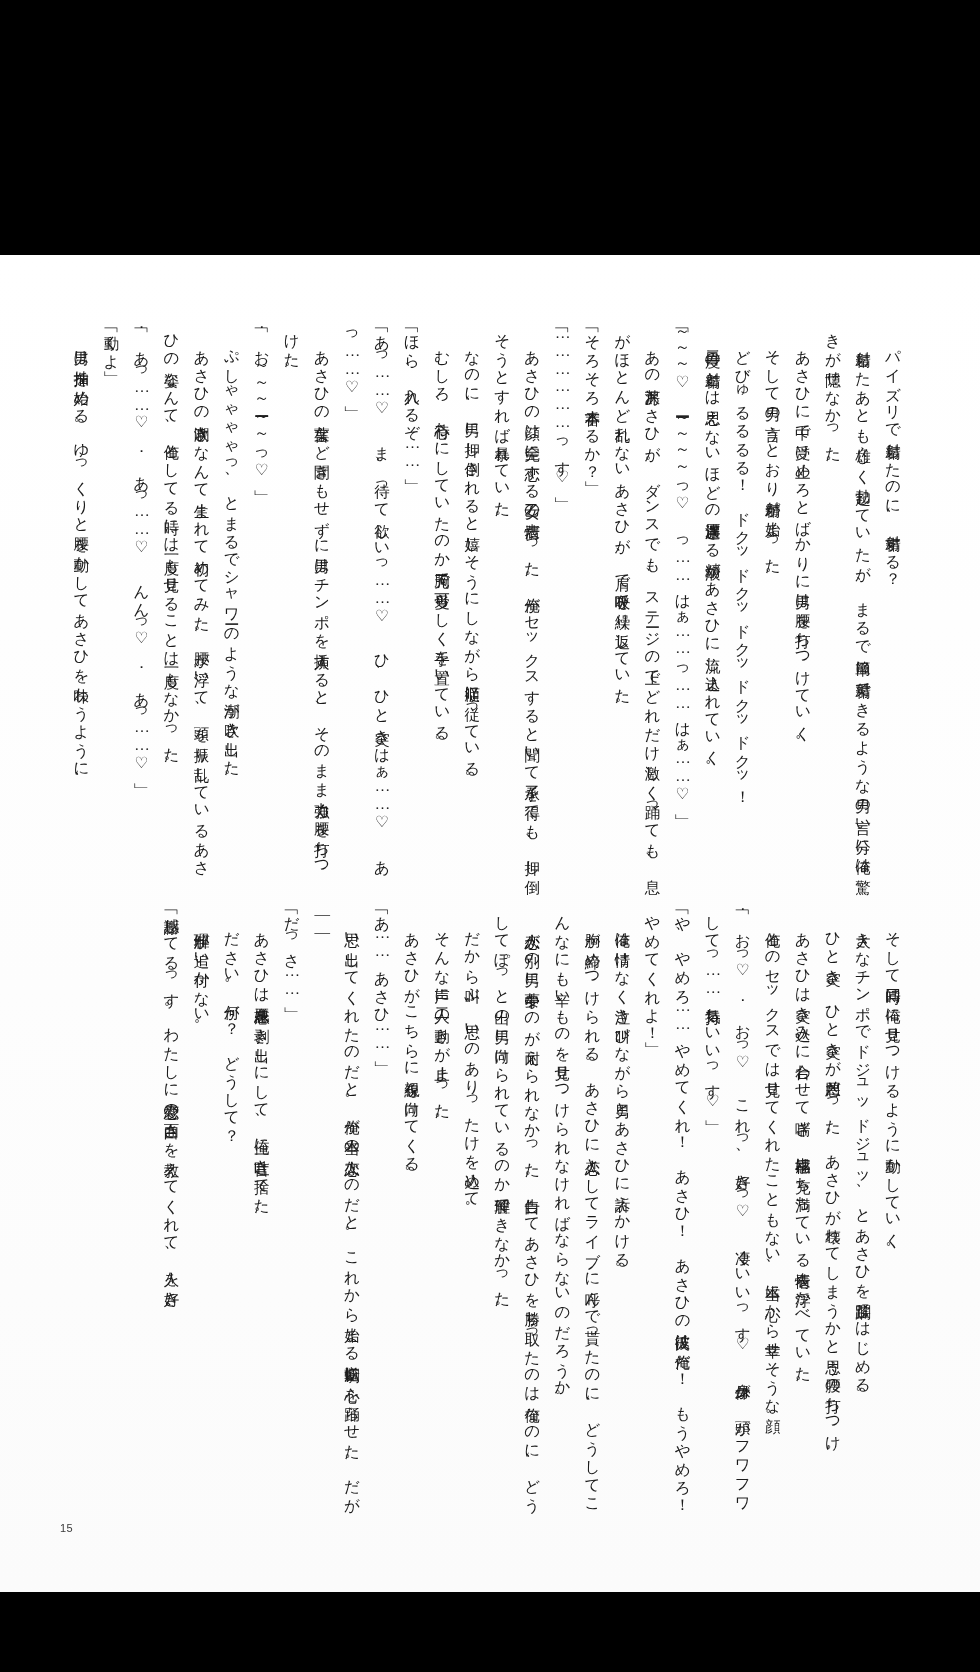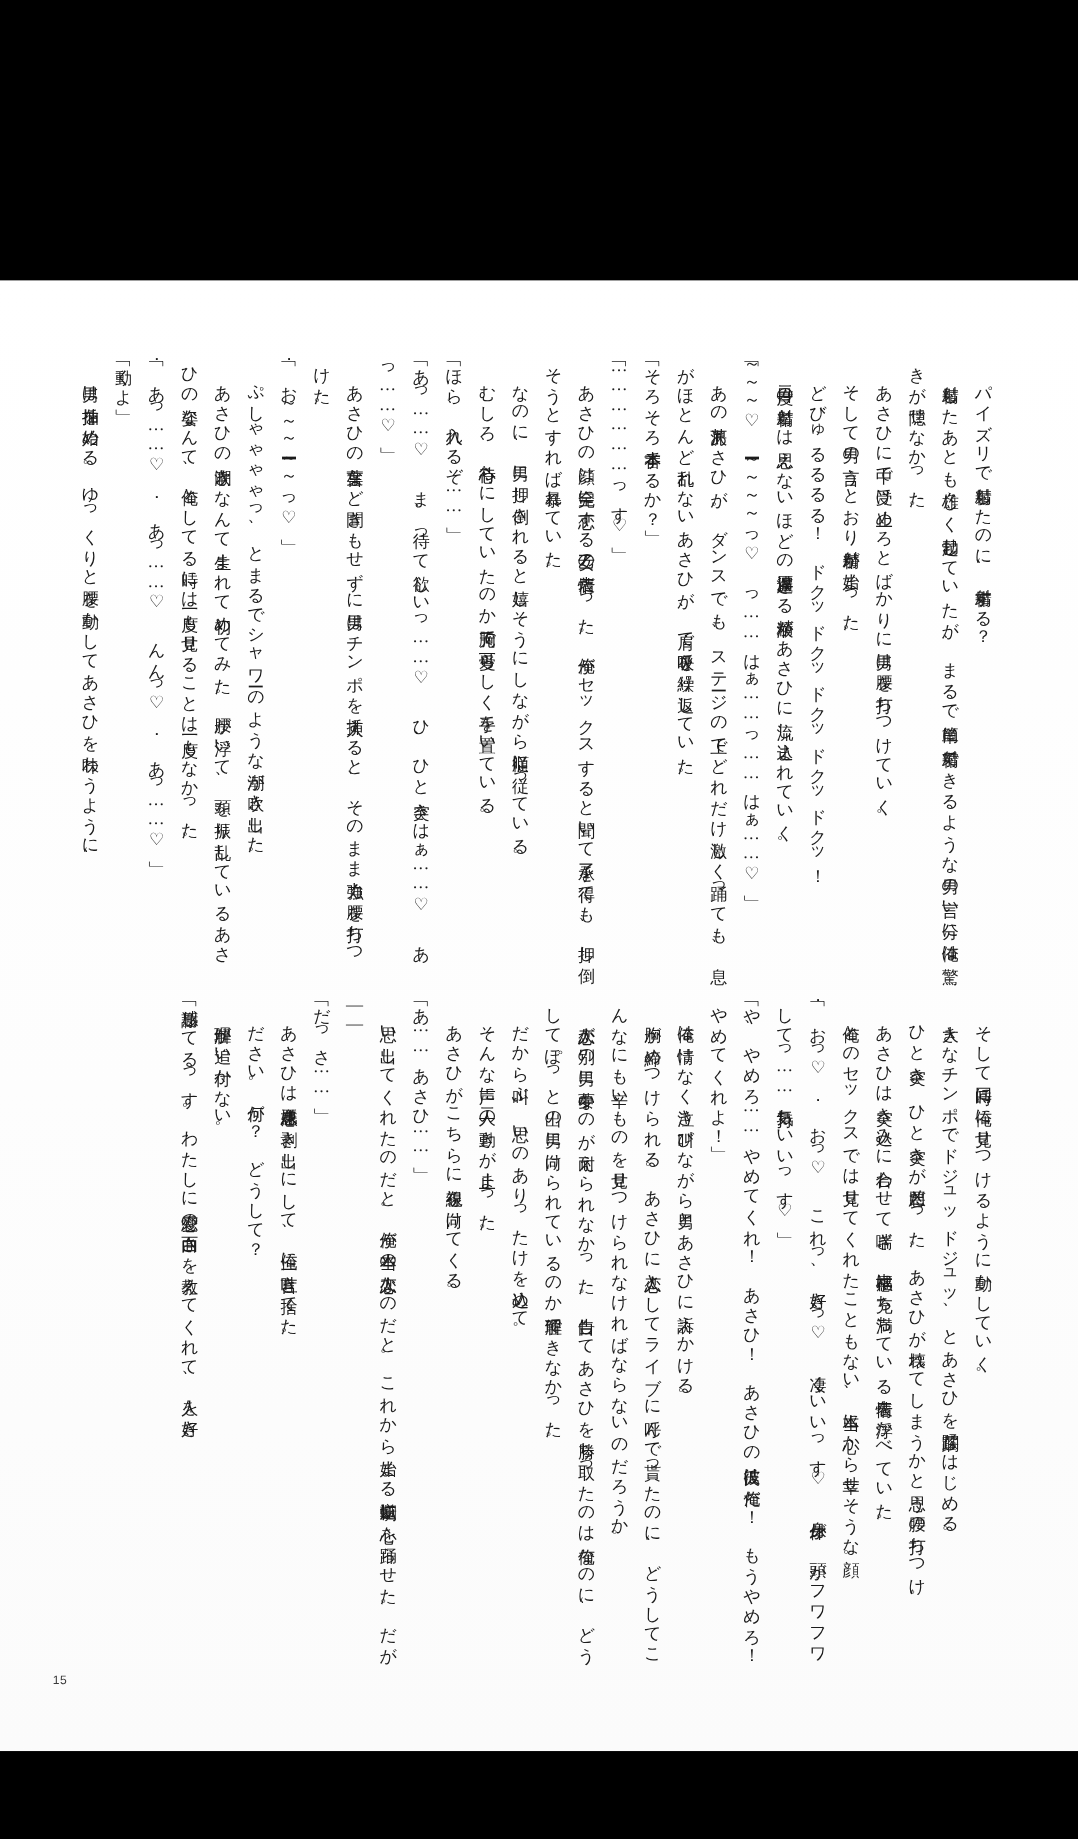--- a/index.html
+++ b/index.html
@@ -91,21 +91,21 @@
     margin: 0;
     padding: 0;
     text-indent: 0;
   }
   .para.indent {
     text-indent: 1em;
   }
 
   .page-number {
     position: absolute;
-    left: 48px;
+    left: 60px;
     top: 1267px;
     font-family: "Liberation Sans", sans-serif;
     font-size: 11px;
     color: #3a3a3a;
     letter-spacing: 0.04em;
   }
 
   
   .paper-tint {
     position: absolute;

